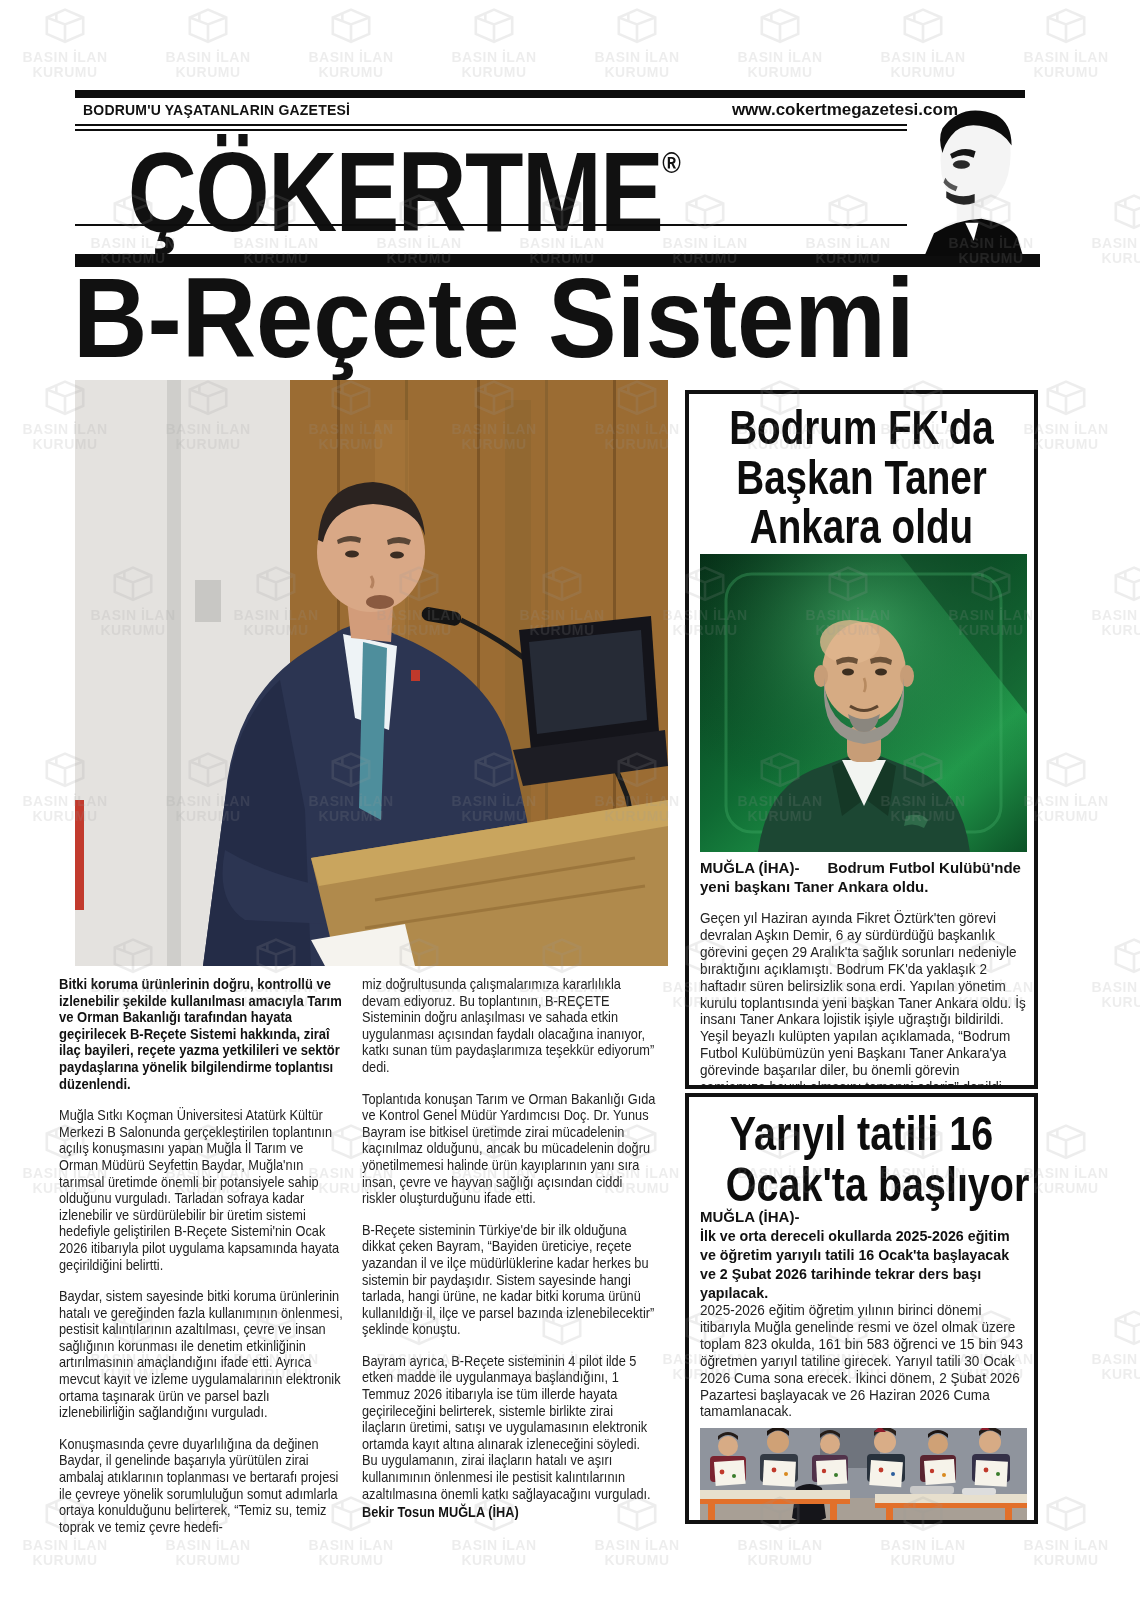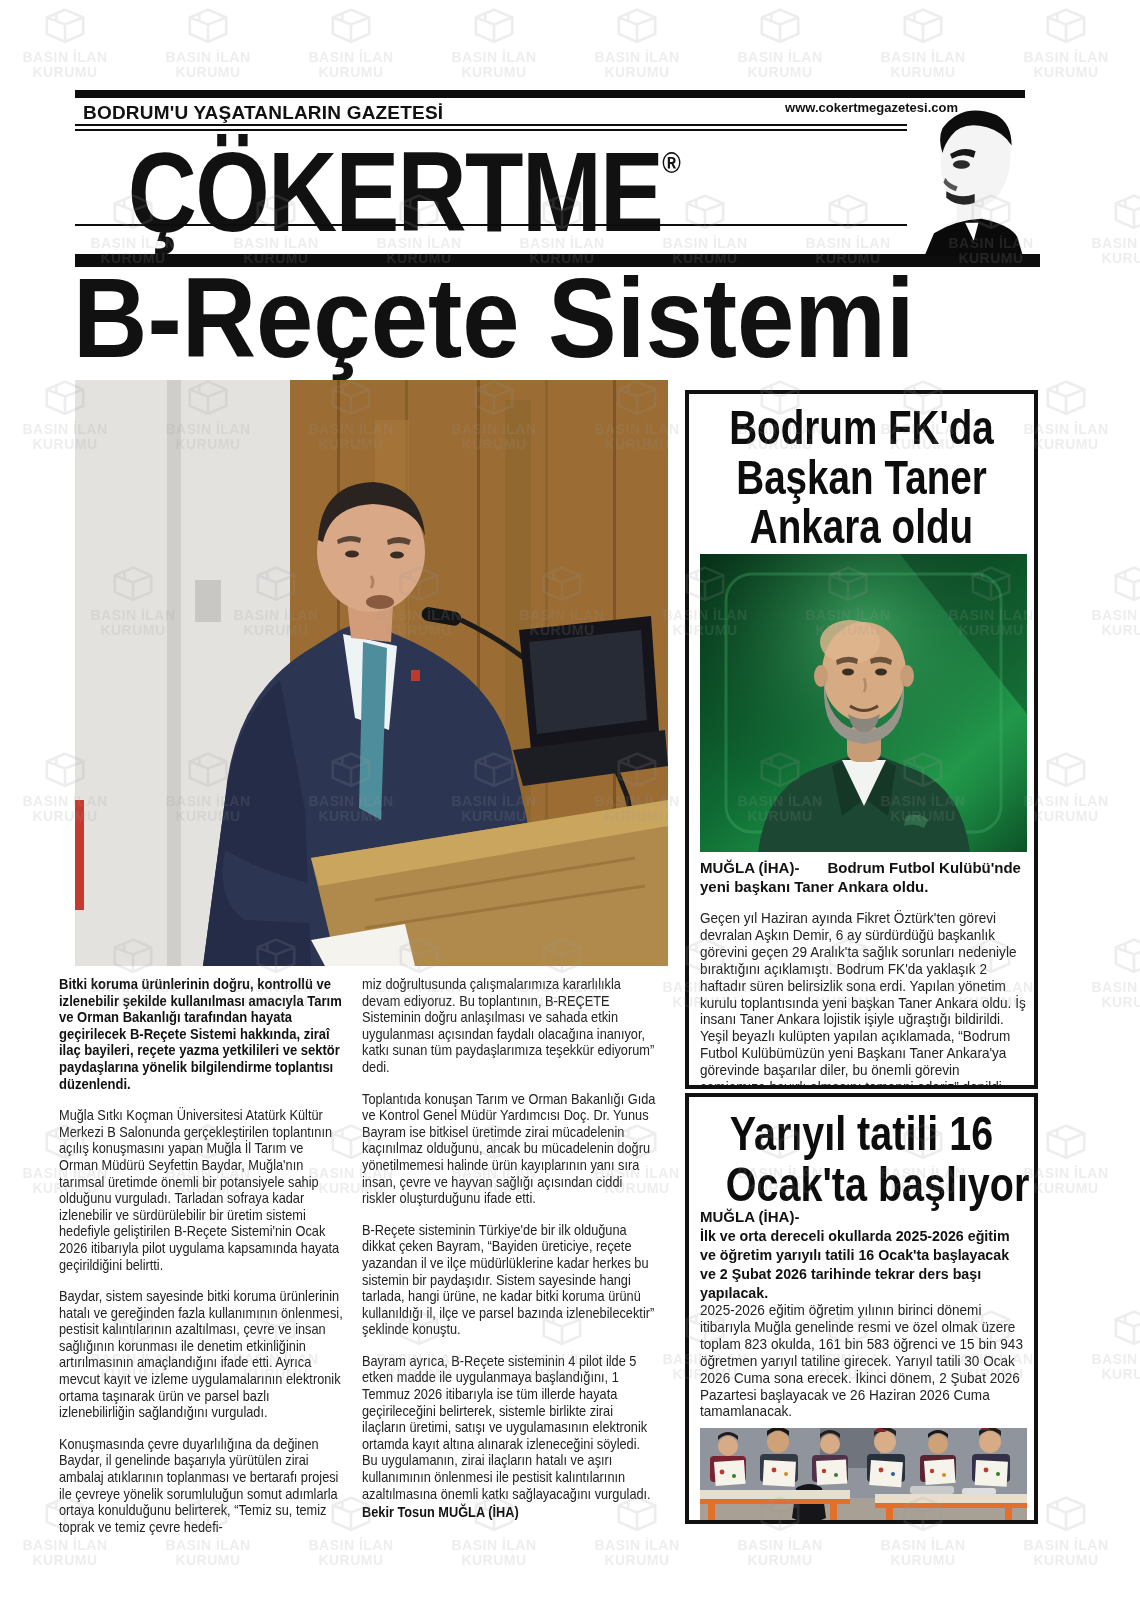--- a/index.html
+++ b/index.html
@@ -9,22 +9,22 @@
   .page { position:absolute; inset:0; background:#fff; }
 
   
   .wm-layer { position:absolute; inset:0; z-index:40; pointer-events:none;border-radius:6px; }
   .wm-tile { position:absolute; width:118px; text-align:center; color:#9a9a9a; opacity:.17; }
   .wm-cube { width:52px; height:42px; display:block; margin:0 auto 2px auto; }
   .wm-l1,.wm-l2 { font-size:14px; font-weight:bold; line-height:15px; letter-spacing:.5px; }
 
   
   .bar-top { position:absolute; left:75px; top:90px; width:950px; height:8px; background:#0d0d0d; }
-  .tagline { position:absolute; left:83px; top:102px; font-size:19px; font-weight:bold; letter-spacing:.2px; }
-  .website { position:absolute; left:688px; top:100px; width:270px; text-align:right; font-size:13px; font-weight:bold; }
+  .tagline { position:absolute; left:83px; top:102px; font-size:14px; font-weight:bold; letter-spacing:.2px; }
+  .website { position:absolute; left:688px; top:100px; width:270px; text-align:right; font-size:17px; font-weight:bold; }
   .rule { position:absolute; left:75px; height:2px; background:#0d0d0d; }
   .r1 { top:124px; width:832px; }
   .r2 { top:129px; width:832px; }
   .brand-wrap { position:absolute; left:75px; top:108px; width:832px; text-align:left; }
   .brand { display:inline-block; font-size:114px; line-height:110px; font-weight:bold;
            letter-spacing:-2px; transform:scale(.84,1); transform-origin:center top; white-space:nowrap; }
   .brand sup { font-size:30px; vertical-align:58px; letter-spacing:0; }
   .r3 { top:224px; width:832px; }
   .date-row { position:absolute; left:75px; top:228px; width:832px; display:flex;
               justify-content:space-between; align-items:center; padding:2px 8px 0 8px;

